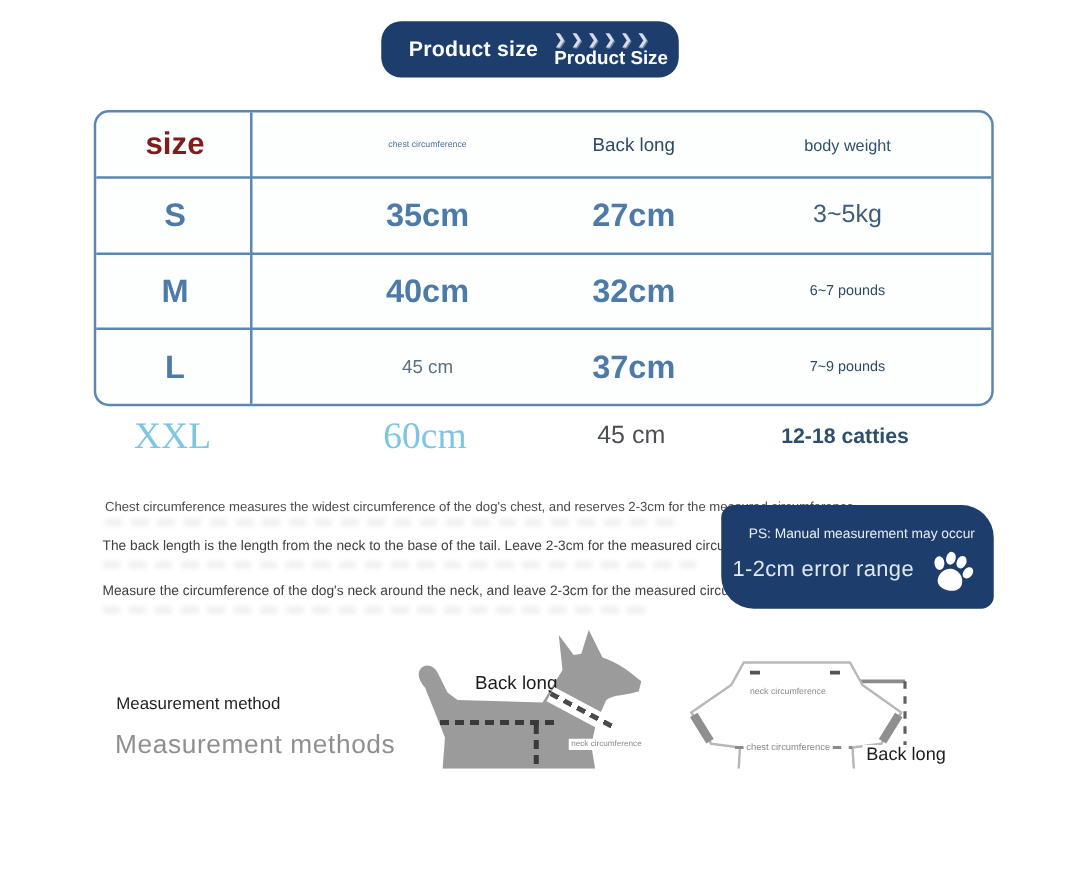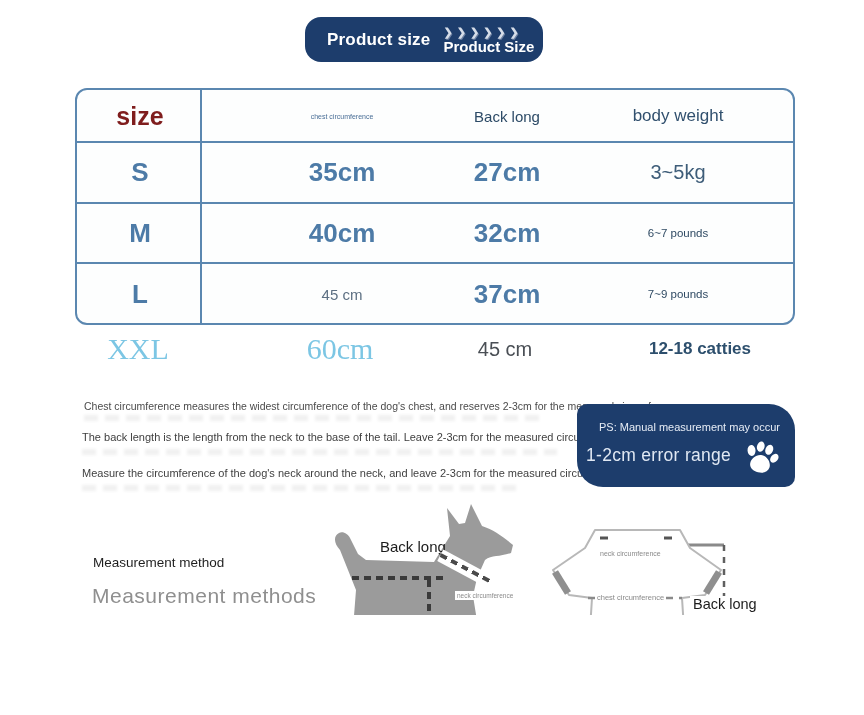--- a/index.html
+++ b/index.html
@@ -21,33 +21,33 @@
               border-radius:12px;display:flex;flex-direction:column;background:#fdfefe;}
   .t-row{position:relative;border-bottom:2px solid #5b87b0;flex:1;}
   .t-row--head{flex:0 0 51px;}
   .t-row:last-child{border-bottom:none;}
   .vline{position:absolute;left:123px;top:0;bottom:0;width:2px;background:#5b87b0;}
   .cell{position:absolute;top:50%;transform:translate(-50%,-50%);white-space:nowrap;}
   .px-size{left:63px;}  .px-chest{left:265px;}  .px-back{left:430px;}  .px-weight{left:601px;}
   .h-size{font-size:25px;color:#7f1d1d;font-weight:600;}
   .h-chest{font-size:7px;color:#4a6e96;}
   .h-back{font-size:15px;color:#2c4a66;font-weight:500;}
-  .h-weight{font-size:17px;color:#31506e;}
+  .h-weight{font-size:13px;color:#31506e;}
   .v-size{font-size:26px;color:#4d7ba7;font-weight:600;}
   .v-big{font-size:26px;color:#4d7ba7;font-weight:600;}
   .v-mid{font-size:15px;color:#5d7083;}
   .v-kg{font-size:20px;color:#3e5d79;font-weight:500;}
   .v-lb-sm{font-size:11.5px;color:#2f4a63;}
   .v-lb-md{font-size:14px;color:#2f4a63;}
 
   
   .xxl-row{left:75px;top:327px;width:716px;height:44px;}
   .xxl-serif{font-family:"Liberation Serif","DejaVu Serif",serif;font-size:30px;color:#7cc6e4;}
   .xxl-back{font-size:20px;color:#4a4f55;font-weight:500;}
-  .xxl-weight{font-size:17px;color:#2d4f6d;font-weight:600;margin-left:24px;}
+  .xxl-weight{font-size:17px;color:#2d4f6d;font-weight:600;}
 
   
   .note{color:#4b4b4b;white-space:nowrap;}
   .note1{left:84px;top:400px;font-size:10.5px;}
   .note2{left:82px;top:431px;font-size:11px;color:#3f3f3f;}
   .note3{left:82px;top:467px;font-size:11px;color:#3f3f3f;}
   .ghost{height:6px;background:repeating-linear-gradient(90deg,#777 0 14px,transparent 14px 21px);
          opacity:.10;filter:blur(1.5px);}
 
   

